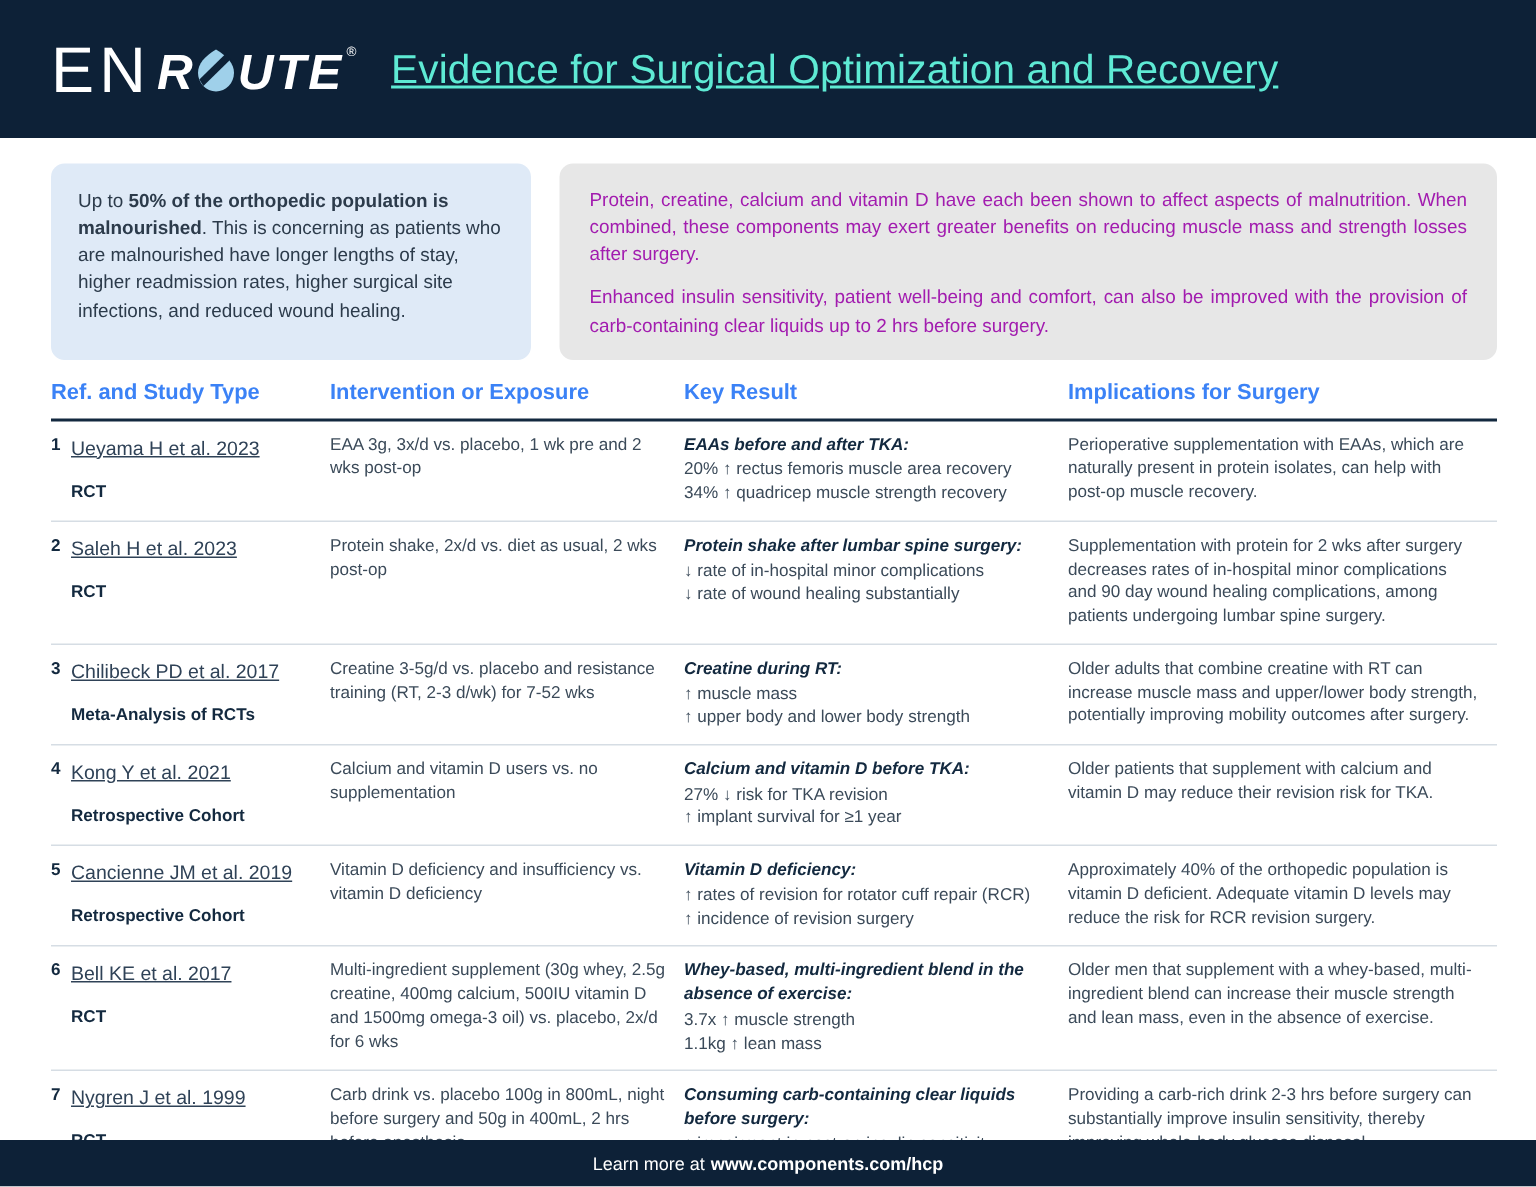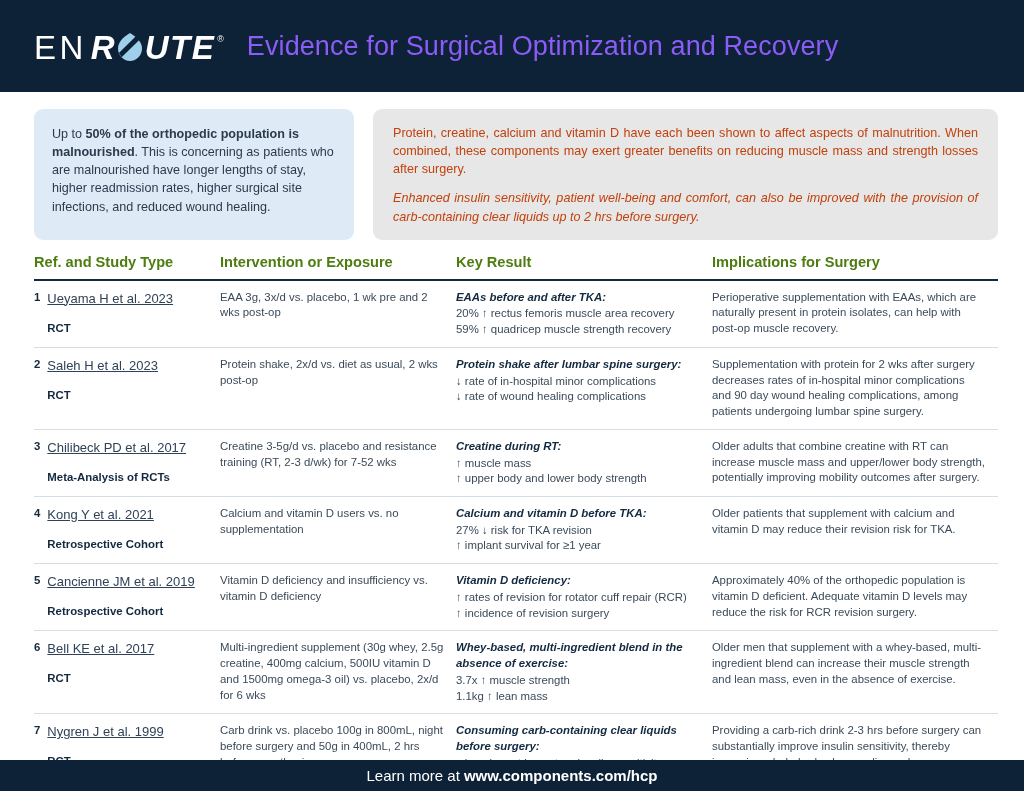--- a/index.html
+++ b/index.html
@@ -44,21 +44,21 @@
     font-size: 33px;
     letter-spacing: 1px;
     color: #ffffff;
     display: flex;
     align-items: center;
     line-height: 1;
   }
   .logo-en {
     font-weight: 300;
     letter-spacing: 3.5px;
-    font-size: 33px;
+    font-size: 43px;
   }
   .logo-r {
     font-weight: 800;
     font-style: italic;
     font-size: 33px;
     letter-spacing: 0px;
     margin-left: 4px;
   }
   .logo-ute {
     font-weight: 800;
@@ -77,25 +77,26 @@
   .logo-reg {
     font-size: 9px;
     color: #ffffff;
     vertical-align: super;
     margin-left: 2px;
     line-height: 1;
     align-self: flex-start;
     padding-top: 4px;
   }
   .header-title {
-    color: #8b5cf6;
+    color: #5eead4;
     font-size: 27px;
     font-weight: 400;
     letter-spacing: 0.1px;
     white-space: nowrap;
+    text-decoration: underline;
   }
 
   
   .intro {
     display: flex;
     gap: 19px;
     padding: 17px 26px 0 34px;
     box-sizing: border-box;
     flex: 0 0 auto;
   }
@@ -111,42 +112,42 @@
   }
   .intro-left b { font-weight: 700; }
   .intro-right {
     flex: 1;
     background: #e7e7e7;
     border-radius: 9px;
     padding: 15px 20px 14px 20px;
     box-sizing: border-box;
     font-size: 12.6px;
     line-height: 1.44;
-    color: #c2410c;
+    color: #a21caf;
   }
   .intro-right p { margin: 0; text-align: justify; }
-  .intro-right p + p { margin-top: 11px; font-style: italic; }
+  .intro-right p + p { margin-top: 11px; }
 
   
   .table-wrap {
     padding: 14px 26px 0 34px;
     box-sizing: border-box;
     flex: 1 1 auto;
     min-height: 0;
   }
   table.evidence {
     width: 100%;
     border-collapse: collapse;
     table-layout: fixed;
   }
   table.evidence thead th {
     text-align: left;
     font-size: 14.6px;
     font-weight: 700;
-    color: #4d7c0f;
+    color: #3b82f6;
     padding: 0 10px 9px 0;
     vertical-align: bottom;
   }
   table.evidence thead tr {
     border-bottom: 2.5px solid #13293f;
   }
   table.evidence tbody tr {
     border-bottom: 1px solid #d6dde4;
   }
   table.evidence tbody tr:last-child { border-bottom: none; }
@@ -194,21 +195,21 @@
   .key-line { display: block; }
 
   
   .footer {
     height: 31px;
     background: #0d2137;
     color: #ffffff;
     display: flex;
     align-items: center;
     justify-content: center;
-    font-size: 15px;
+    font-size: 12px;
     flex: 0 0 auto;
   }
   .footer b { font-weight: 700; margin-left: 4px; }
 </style>
 </head>
 <body>
 
 <div class="page">
 
   <div class="header">
@@ -263,39 +264,39 @@
                 <span class="ref-body">
                   <span class="ref-citation">Ueyama H et al. 2023</span>
                   <span class="ref-type">RCT</span>
                 </span>
               </div>
             </td>
             <td>EAA 3g, 3x/d vs. placebo, 1 wk pre and 2 wks post-op</td>
             <td>
               <span class="key-title">EAAs before and after TKA:</span>
               <span class="key-line">20% ↑ rectus femoris muscle area recovery</span>
-              <span class="key-line">59% ↑ quadricep muscle strength recovery</span>
+              <span class="key-line">34% ↑ quadricep muscle strength recovery</span>
             </td>
             <td>Perioperative supplementation with EAAs, which are naturally present in protein isolates, can help with post-op muscle recovery.</td>
           </tr>
           <tr>
             <td>
               <div class="ref-cell">
                 <span class="ref-num">2</span>
                 <span class="ref-body">
                   <span class="ref-citation">Saleh H et al. 2023</span>
                   <span class="ref-type">RCT</span>
                 </span>
               </div>
             </td>
             <td>Protein shake, 2x/d vs. diet as usual, 2 wks post-op</td>
             <td>
               <span class="key-title">Protein shake after lumbar spine surgery:</span>
               <span class="key-line">↓ rate of in-hospital minor complications</span>
-              <span class="key-line">↓ rate of wound healing complications</span>
+              <span class="key-line">↓ rate of wound healing substantially</span>
             </td>
             <td>Supplementation with protein for 2 wks after surgery decreases rates of in-hospital minor complications and 90 day wound healing complications, among patients undergoing lumbar spine surgery.</td>
           </tr>
           <tr>
             <td>
               <div class="ref-cell">
                 <span class="ref-num">3</span>
                 <span class="ref-body">
                   <span class="ref-citation">Chilibeck PD et al. 2017</span>
                   <span class="ref-type">Meta-Analysis of RCTs</span>

